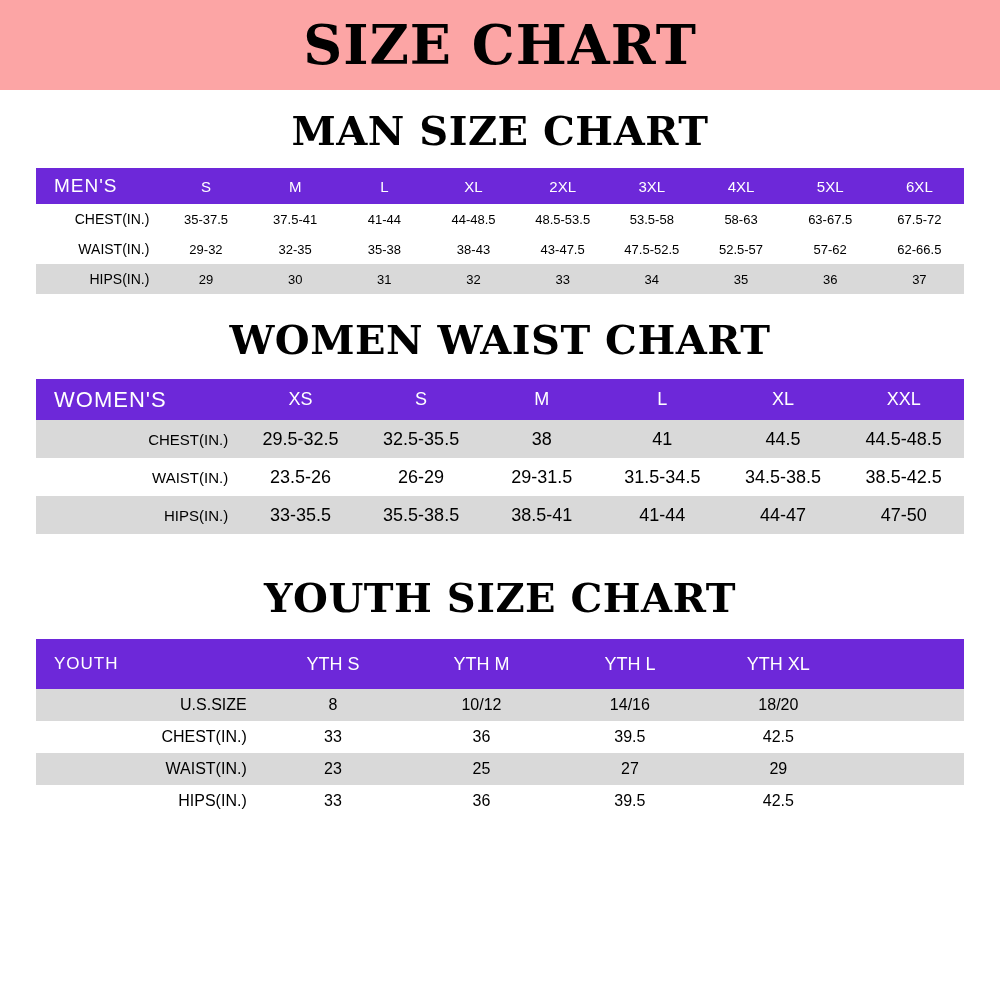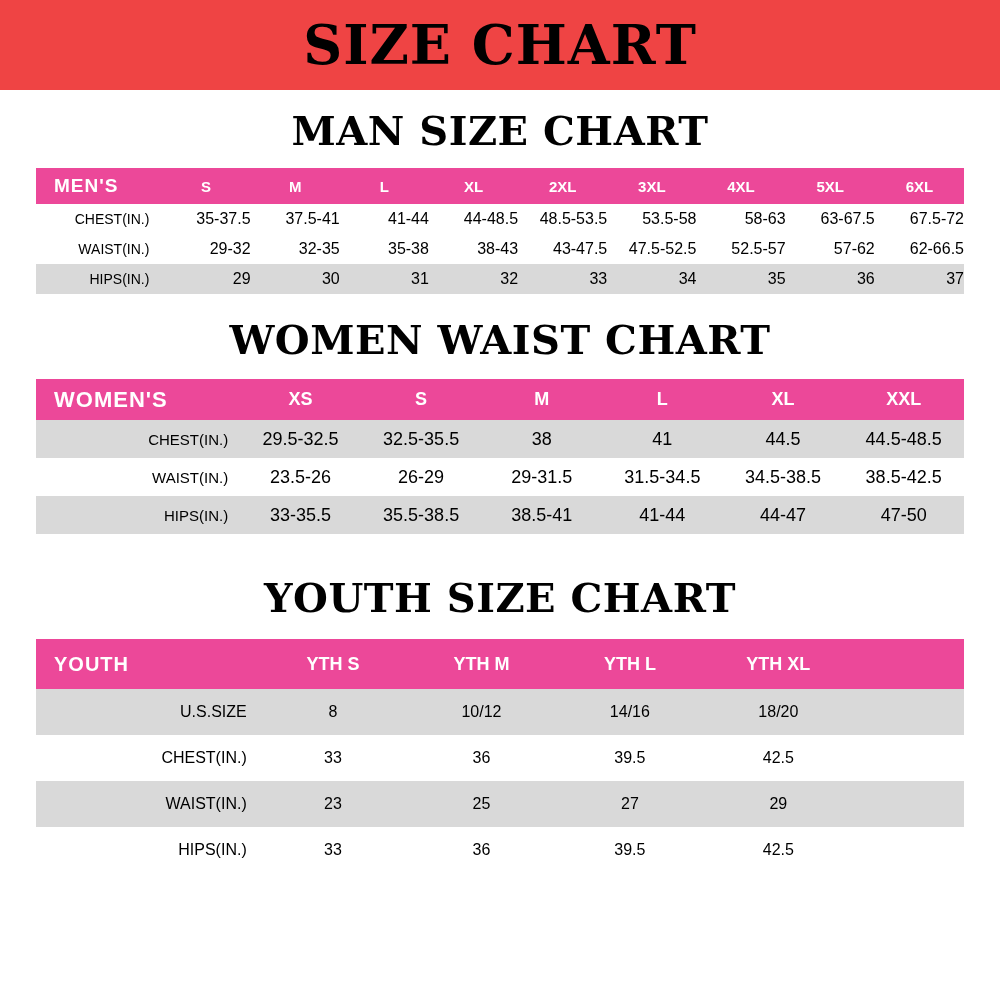--- a/index.html
+++ b/index.html
@@ -17,21 +17,21 @@
   .page {
     width: 1000px;
     height: 1000px;
     position: relative;
     display: flex;
     flex-direction: column;
   }
 
   
   .banner {
-    background: #ef4444;
+    background: #fca5a5;
     height: 90px;
     display: flex;
     align-items: center;
     justify-content: center;
   }
   .banner-title {
     font-family: "DejaVu Serif", serif;
     font-weight: bold;
     font-size: 54px;
     letter-spacing: 1px;
@@ -60,52 +60,52 @@
     table-layout: fixed;
   }
   table.size th, table.size td {
     text-align: center;
     font-size: 14px;
     color: #000;
     font-weight: normal;
     padding: 0;
   }
   table.size thead th {
-    background: #ec4899;
+    background: #6d28d9;
     color: #ffffff;
-    font-weight: bold;
+    font-weight: normal;
   }
   table.size thead th.rowhead {
     text-align: left;
     padding-left: 18px;
     letter-spacing: 1px;
   }
   table.size td.rowhead {
     text-align: right;
     padding-right: 12px;
   }
   tr.shade td { background: #d9d9d9; }
   tr.plain td { background: #ffffff; }
 
   
   .men thead th { height: 36px; font-size: 15px; }
   .men thead th.rowhead { font-size: 19px; }
-  .men tbody td { height: 30px; font-size: 16px; text-align: right; }
+  .men tbody td { height: 30px; font-size: 13px; }
   .men tbody td.rowhead { font-size: 14px; }
 
   
   .women thead th { height: 41px; font-size: 18px; }
   .women thead th.rowhead { font-size: 22px; }
   .women tbody td { height: 38px; font-size: 18px; }
   .women tbody td.rowhead { font-size: 15px; }
 
   
   .youth thead th { height: 50px; font-size: 18px; }
-  .youth thead th.rowhead { font-size: 20px; }
-  .youth tbody td { height: 46px; font-size: 16px; }
+  .youth thead th.rowhead { font-size: 17px; }
+  .youth tbody td { height: 32px; font-size: 16px; }
   .youth tbody td.rowhead { font-size: 16px; }
 
   
   .note {
     margin-top: 22px;
     padding: 0 30px;
     color: #e03a1f;
     font-size: 21px;
     line-height: 1.45;
     text-align: left;

